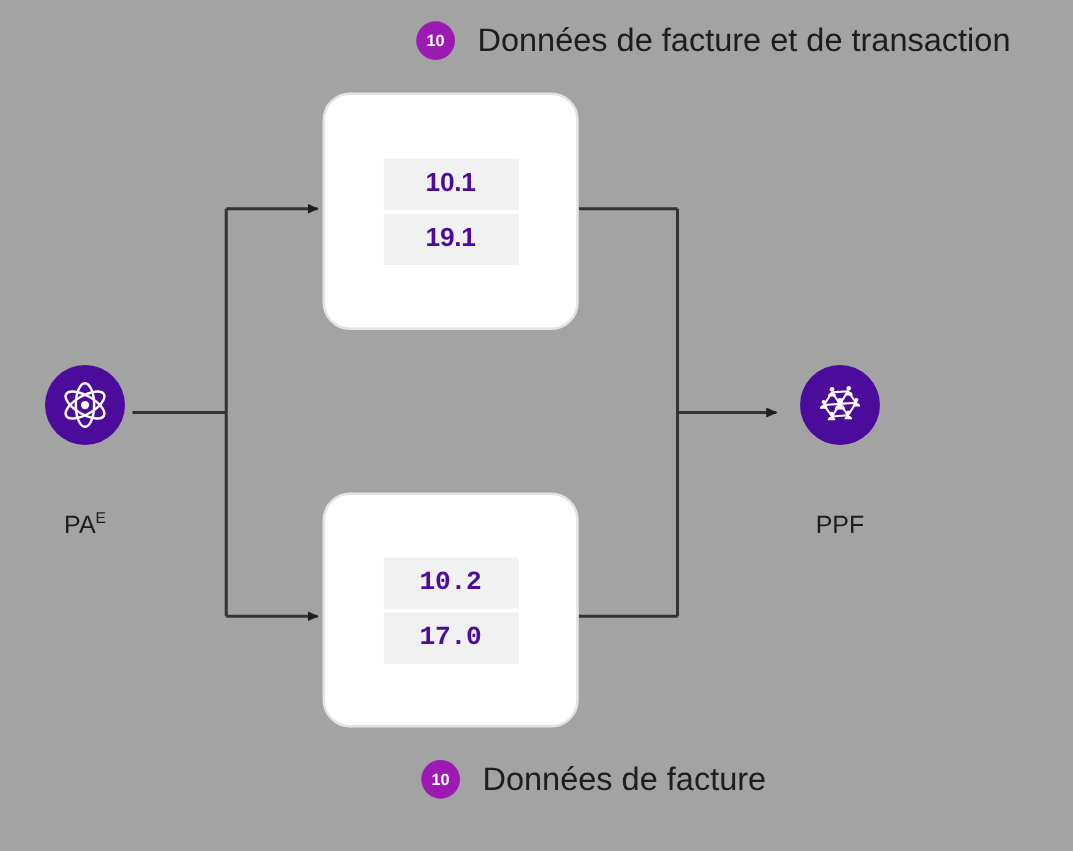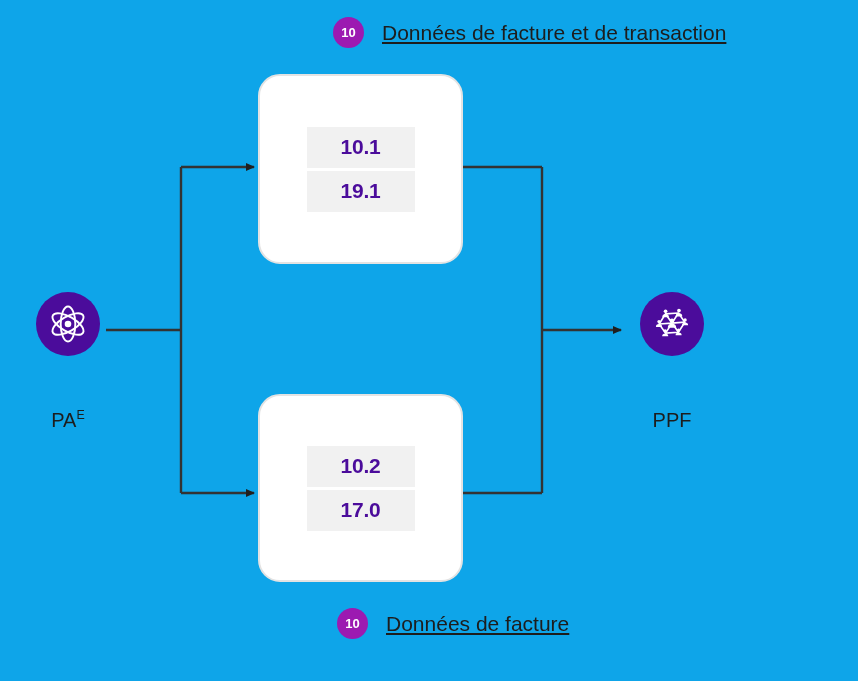--- a/index.html
+++ b/index.html
@@ -9,21 +9,21 @@
     background: #ffffff;
   }
   body {
     font-family: "Liberation Sans", "DejaVu Sans", sans-serif;
     -webkit-font-smoothing: antialiased;
   }
   #diagram-root {
     position: relative;
     width: 858px;
     height: 681px;
-    background: #0ea5e9;
+    background: #a3a3a3;
     overflow: hidden;
   }
 
   
   #connector-layer {
     position: absolute;
     left: 0;
     top: 0;
     width: 858px;
     height: 681px;
@@ -37,21 +37,21 @@
     background: #ffffff;
     border: 2px solid #e3e3e3;
     border-radius: 22px;
     display: flex;
     flex-direction: column;
     align-items: center;
     justify-content: center;
     gap: 3px;
   }
   #group-box-invoice { left: 258px; top: 74px;  width: 205px; height: 190px; }
-  #group-box-payment { left: 258px; top: 394px; width: 205px; height: 188px; }
+  #group-box-payment { left: 258px; top: 394px; width: 205px; height: 188px; font-family: Liberation Mono, monospace; }
 
   .chip {
     width: 108px;
     height: 41px;
     background: #f1f1f1;
     color: #4b0c9b;
     font-size: 21px;
     font-weight: bold;
     letter-spacing: -0.2px;
     display: flex;
@@ -110,24 +110,23 @@
     background: #9c1ab1;
     color: #ffffff;
     font-size: 13px;
     font-weight: bold;
     display: flex;
     align-items: center;
     justify-content: center;
     flex: none;
   }
   .caption-text {
-    font-size: 21px;
+    font-size: 26px;
     color: #1d1d1d;
     white-space: nowrap;
-    text-decoration: underline;
   }
 </style>
 </head>
 <body>
 
 <div id="diagram-root">
 
   <svg id="connector-layer" viewBox="0 0 858 681" xmlns="http://www.w3.org/2000/svg">
     <defs>
       <marker id="arrowhead" markerWidth="9" markerHeight="8" refX="8" refY="4" orient="auto" markerUnits="userSpaceOnUse">

